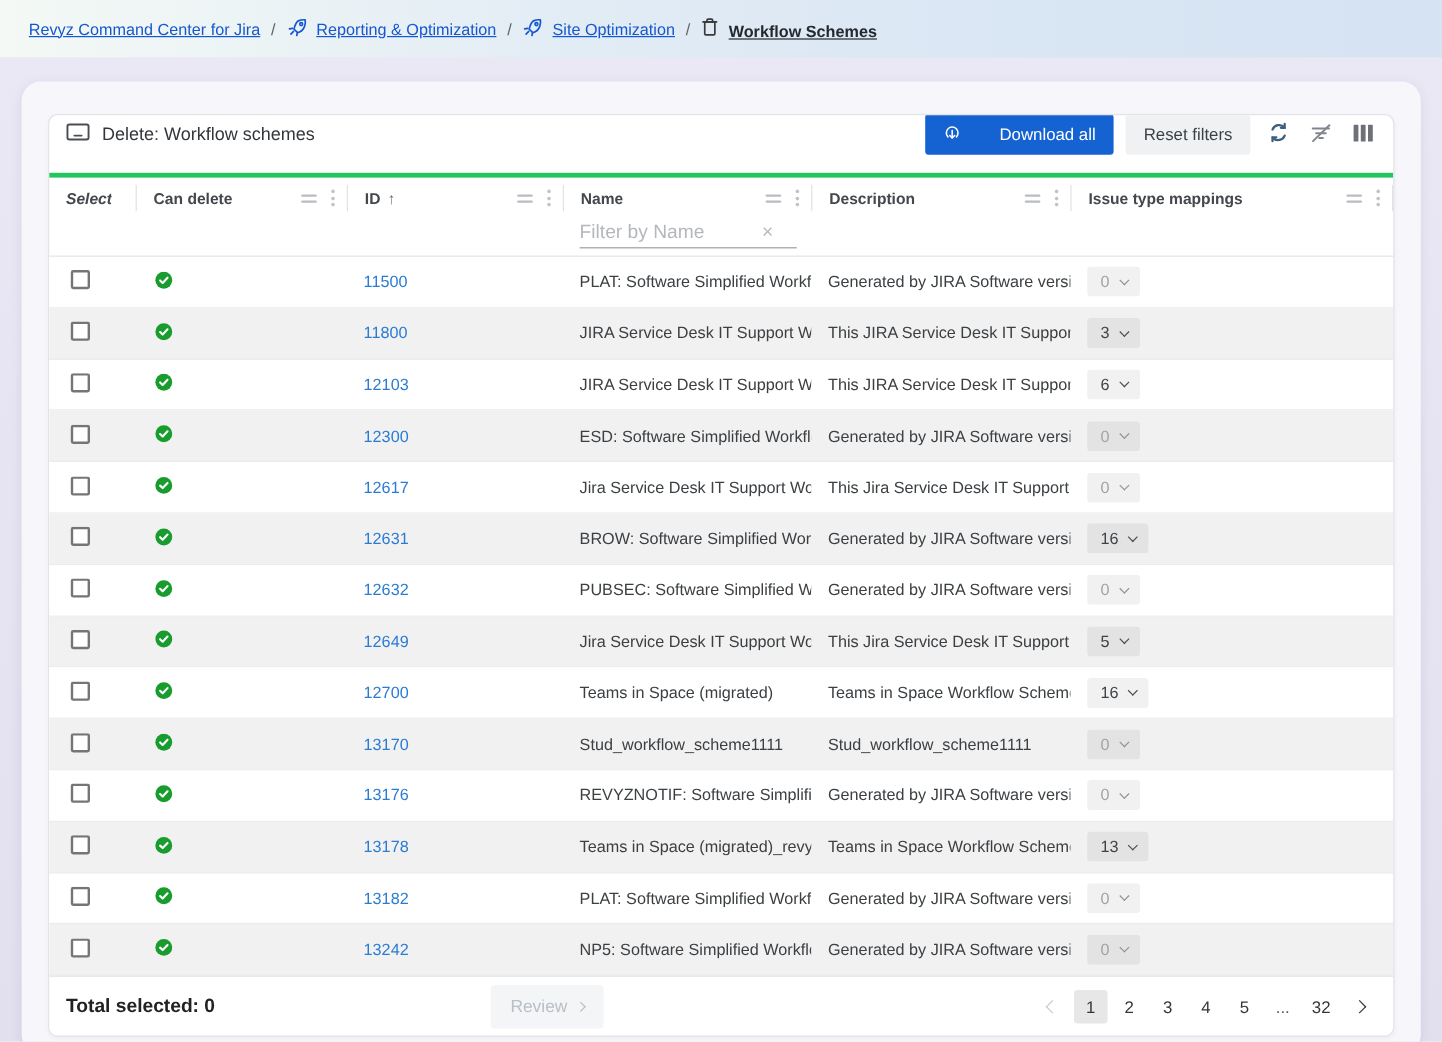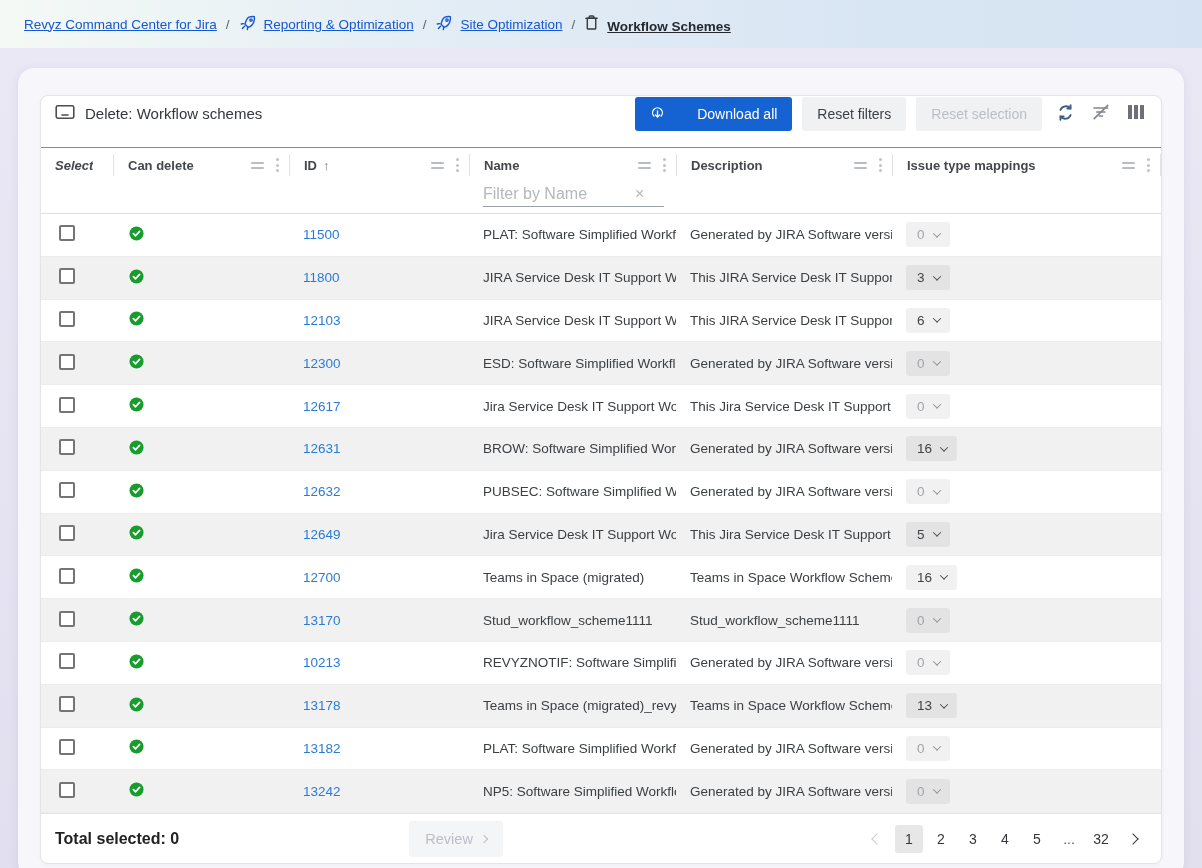--- a/index.html
+++ b/index.html
@@ -52,21 +52,21 @@
     box-shadow: 0 1px 4px rgba(0,0,0,0.04);
     overflow: hidden;
   }
 
   
   .toolbar {
     height: 52px;
     display: flex;
     align-items: center;
     padding: 0 14px 16px 14px;
-    border-bottom: 1px solid #22c55e;
+    border-bottom: 4px solid #22c55e;
   }
   .toolbar-title { display: flex; align-items: center; gap: 10px; font-size: 15px; color: #33373b; }
   .toolbar-actions { margin-left: auto; display: flex; align-items: center; gap: 10px; }
   .btn {
     border: none; border-radius: 3px; cursor: pointer;
     font-family: inherit; font-size: 14px;
     height: 34px; padding: 0 15px;
     display: inline-flex; align-items: center; gap: 8px;
   }
   .btn-primary { background: var(--accent-blue, #1563d2); color: #fff; gap: 32px; }
@@ -222,21 +222,20 @@
             <span>
               <svg width="15" height="15" viewBox="0 0 16 16" fill="none" stroke="#ffffff" stroke-width="1.4" stroke-linecap="round" stroke-linejoin="round">
                   <path d="M4.2 11.8 a5.2 5.2 0 1 1 7.6 0"></path>
                   <path d="M8 6.2 v6.4"></path>
                   <path d="M5.8 10.6 L8 12.8 L10.2 10.6"></path>
                 </svg>
             </span>
             <span>Download all</span>
           </button>
           <button class="btn btn-light">Reset filters</button>
-          <button class="btn btn-disabled">Reset selection</button>
           <button class="iconbtn">
             <span>
               <svg width="19" height="19" viewBox="0 0 18 18" fill="none" stroke="#3d5f7e" stroke-width="1.8" stroke-linecap="round">
                   <path d="M4.2 6.6 A5.6 5.6 0 0 1 13.6 5"></path>
                   <path d="M13.8 2.2 L13.8 5.2 L10.8 5.2"></path>
                   <path d="M13.8 11.4 A5.6 5.6 0 0 1 4.4 13"></path>
                   <path d="M4.2 15.8 L4.2 12.8 L7.2 12.8"></path>
                 </svg>
             </span>
           </button>
@@ -611,21 +610,21 @@
           </div>
           <div class="td candelete-cell">
             <span>
               <svg width="15" height="15" viewBox="0 0 16 16">
                   <circle cx="8" cy="8" r="7.5" fill="#179c2d"></circle>
                   <path d="M4.7 8.2 L7 10.4 L11.3 5.8" stroke="#ffffff" stroke-width="1.9" fill="none" stroke-linecap="round" stroke-linejoin="round"></path>
                 </svg>
             </span>
           </div>
           <div class="td">
-            <a class="id-link" href="#">10213</a>
+            <a class="id-link" href="#">13176</a>
           </div>
           <div class="td name-cell">REVYZNOTIF: Software Simplified</div>
           <div class="td desc-cell">Generated by JIRA Software version</div>
           <div class="td">
             <span class="map-pill zero">
               <span>0</span>
               <span class="chev"></span>
             </span>
           </div>
         </div>

